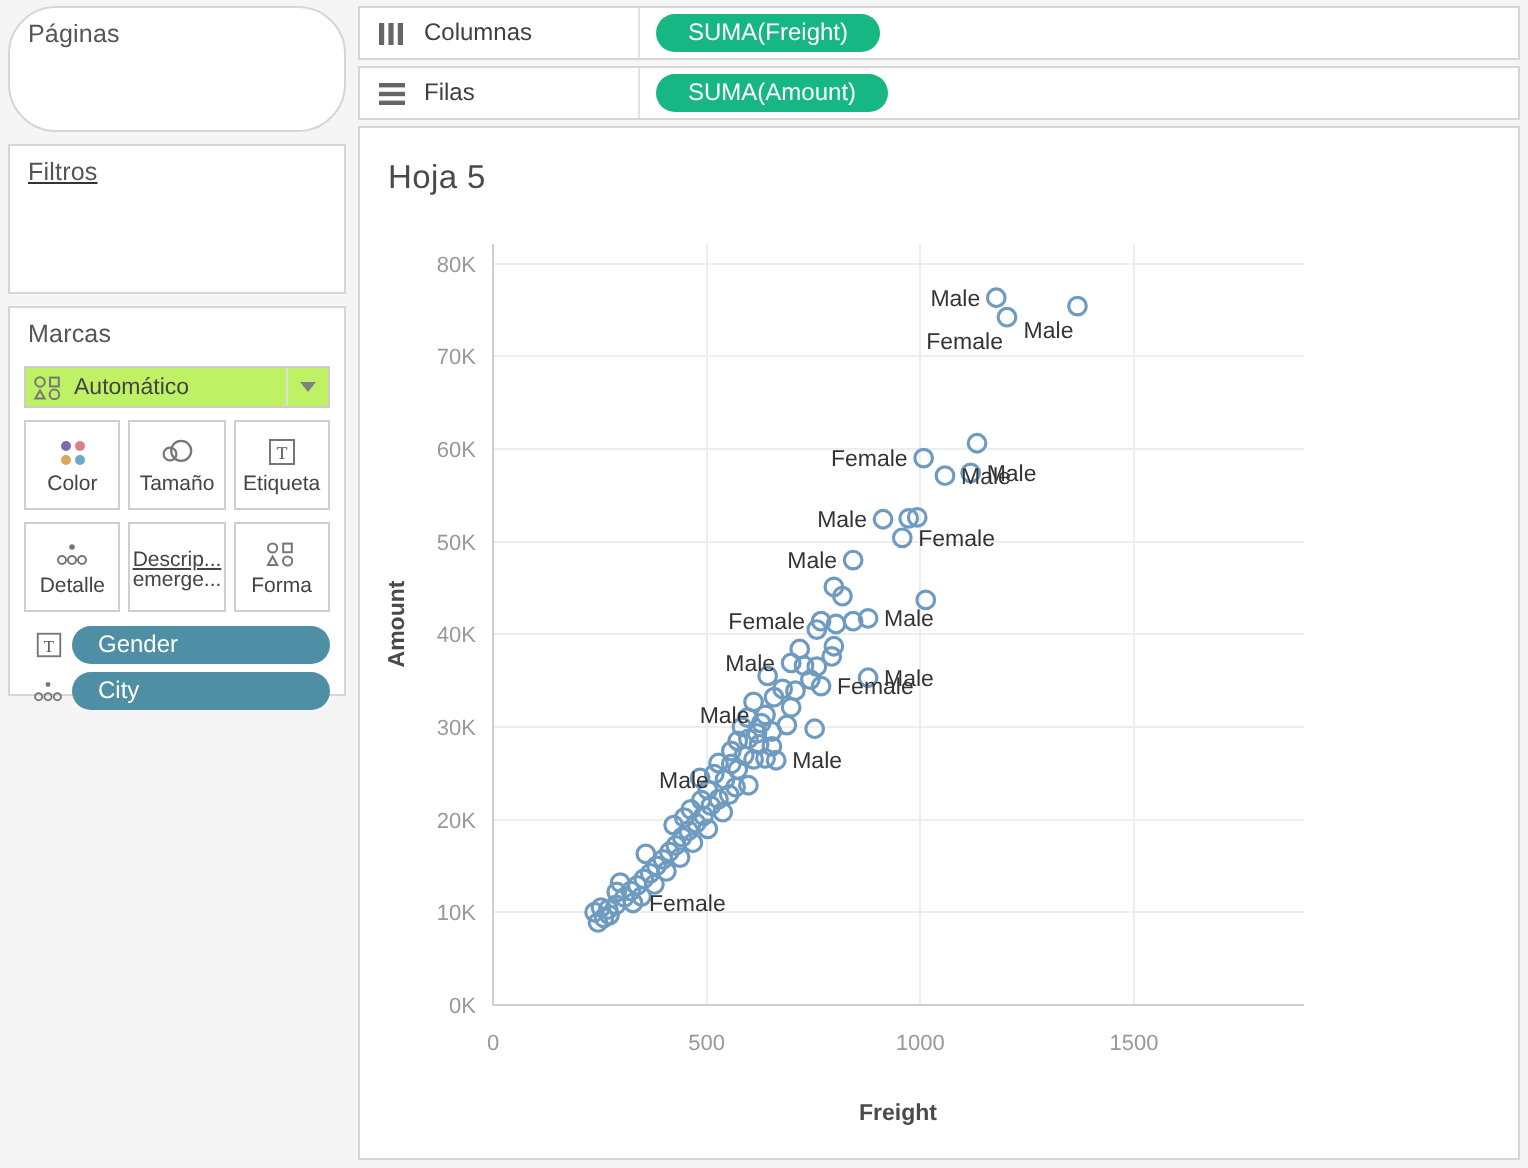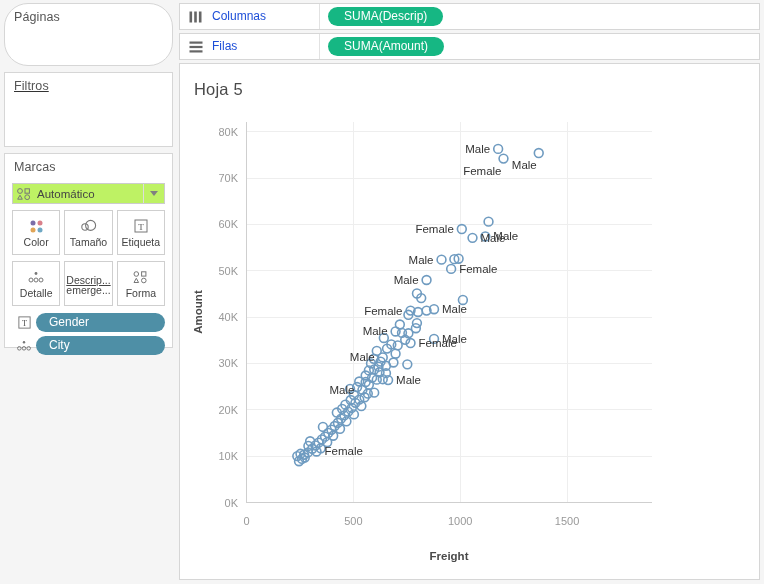--- a/index.html
+++ b/index.html
@@ -176,21 +176,21 @@
   .shelf .sh-icon {
     flex: 0 0 24px;
     display: flex;
     align-items: center;
     justify-content: center;
     padding-left: 4px;
   }
   .shelf .sh-label {
     flex: 0 0 112px;
     font-size: 12px;
-    color: #1d4ed8;
+    color: #404040;
     padding-left: 4px;
     border-right: 1px solid #e2e2e2;
     height: 25px;
     line-height: 25px;
     box-sizing: border-box;
   }
   .shelf .sh-drop {
     flex: 1 1 auto;
     height: 25px;
     display: flex;
@@ -365,21 +365,21 @@
     <div class="shelf">
       <span class="sh-icon">
         <svg width="14" height="12" viewBox="0 0 14 12">
           <rect x="0.5" y="0.5" width="2.6" height="11" fill="#666"></rect>
           <rect x="5.2" y="0.5" width="2.6" height="11" fill="#666"></rect>
           <rect x="9.9" y="0.5" width="2.6" height="11" fill="#666"></rect>
         </svg>
       </span>
       <span class="sh-label">Columnas</span>
       <span class="sh-drop">
-        <span class="pill-green">SUMA(Descrip)</span>
+        <span class="pill-green">SUMA(Freight)</span>
       </span>
     </div>
 
     <div class="shelf">
       <span class="sh-icon">
         <svg width="14" height="12" viewBox="0 0 14 12">
           <rect x="0.5" y="0.5" width="13" height="2.2" fill="#666"></rect>
           <rect x="0.5" y="4.9" width="13" height="2.2" fill="#666"></rect>
           <rect x="0.5" y="9.3" width="13" height="2.2" fill="#666"></rect>
         </svg>

